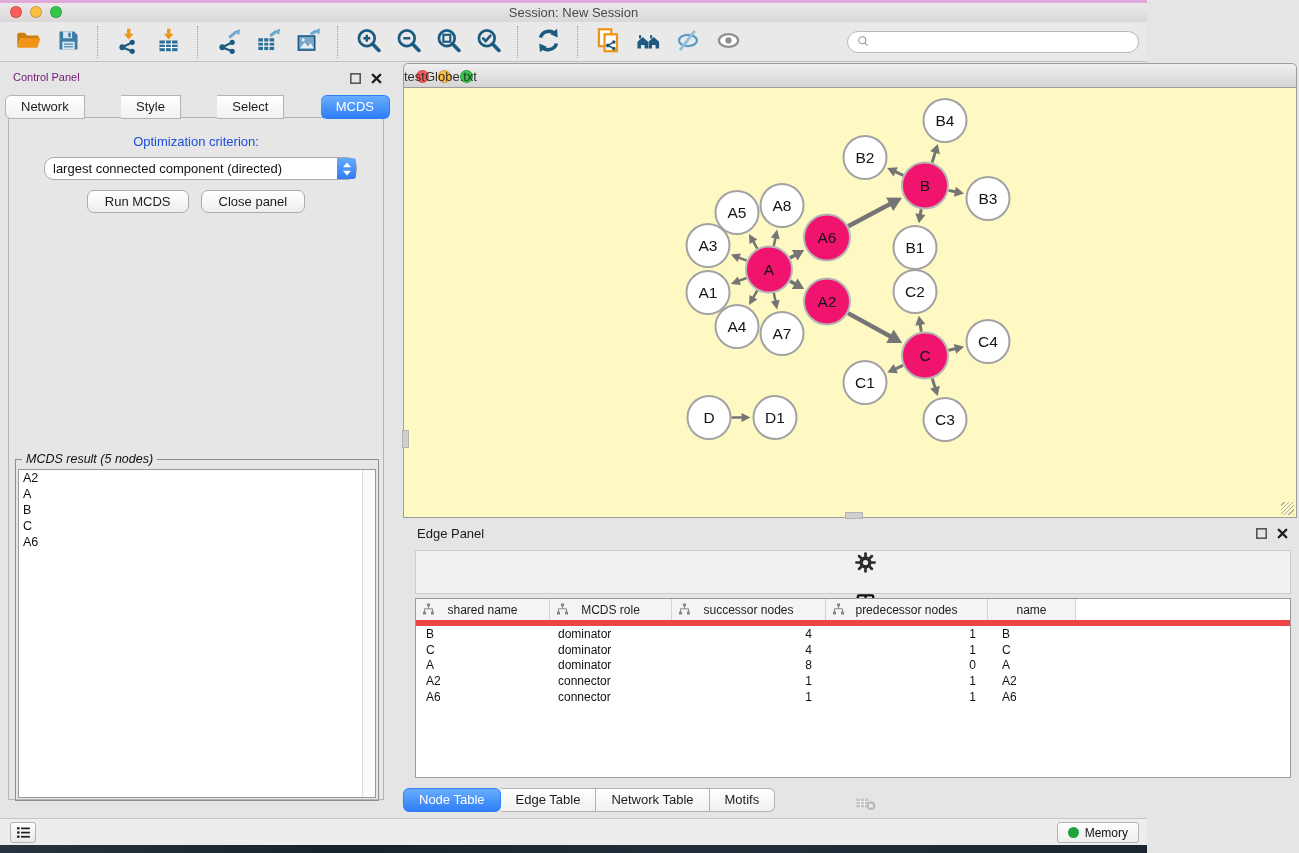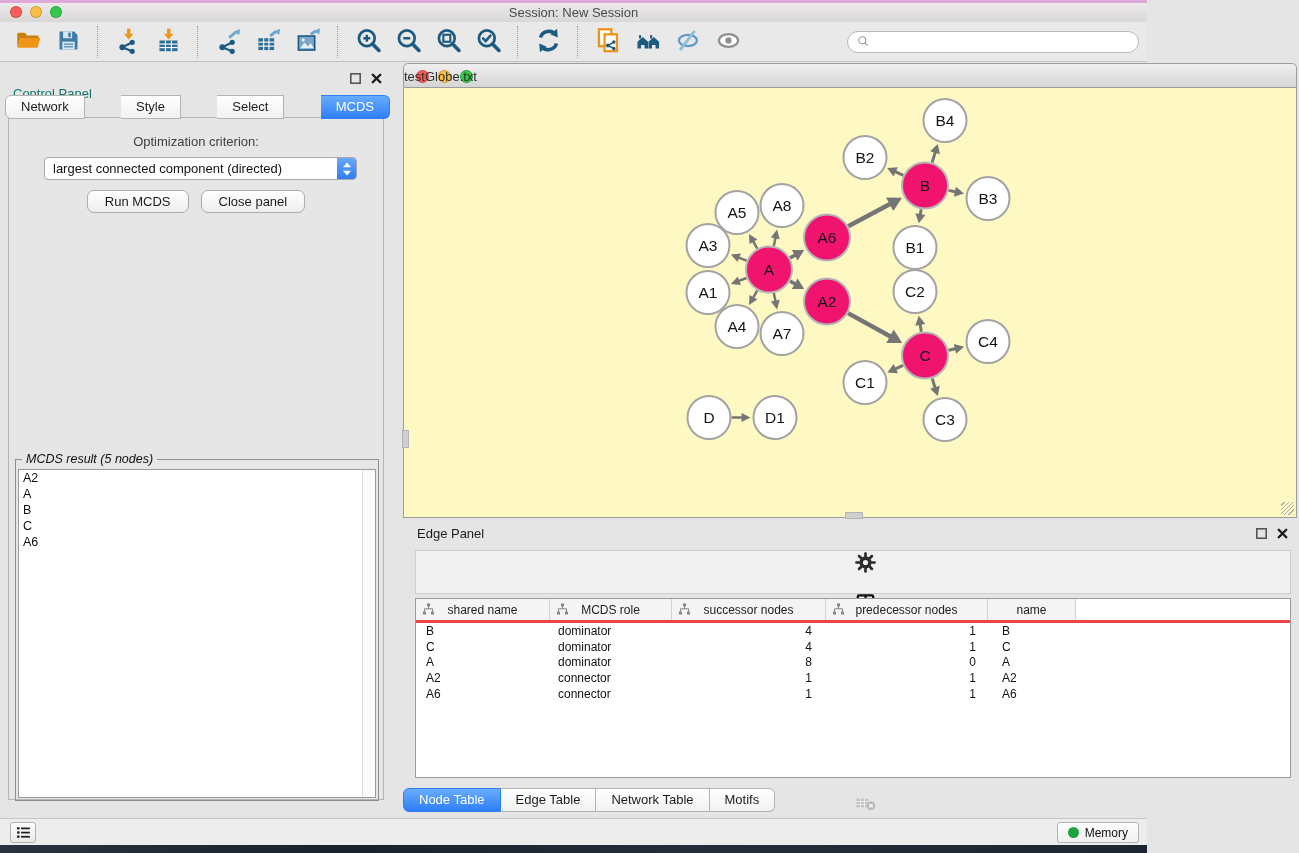--- a/index.html
+++ b/index.html
@@ -25,34 +25,34 @@
   .tb-btn svg{width:27px;height:27px;}
   .tb-sep{width:1px;height:32px;border-left:1px dotted #9a9a9a;margin:0 9px;}
   .searchbox{margin-left:auto;width:292px;height:22px;background:#fff;border:1px solid #b9b9b9;
              border-radius:12px;display:flex;align-items:center;padding:0 8px;box-sizing:border-box;}
   .searchbox svg{width:15px;height:15px;flex:0 0 auto;}
   .searchbox input{border:none;outline:none;flex:1;font-size:12px;background:transparent;margin-left:4px;}
 
   
   .cpanel{position:absolute;left:5px;top:62px;width:385px;height:744px;}
   .panel-head{position:relative;height:28px;}
-  .panel-title{position:absolute;left:8px;top:24px;font-size:13px;color:#0f766e;}
+  .panel-title{position:absolute;left:8px;top:9px;font-size:11px;color:#701a75;}
   .panel-icons{position:absolute;right:6px;top:9px;display:flex;gap:6px;align-items:center;}
   .panel-icons svg{width:15px;height:15px;}
   .cp-tabs{position:absolute;left:0;right:0;top:33px;display:flex;justify-content:space-between;z-index:3;}
   .seg{height:22px;line-height:22px;padding:0 15px;font-size:13px;color:#1c1c1c;background:linear-gradient(#ffffff,#f1f1f1);
        border:1px solid #b3b3b3;border-left:none;cursor:default;}
   .seg:first-child{border-left:1px solid #b3b3b3;border-radius:6px 0 0 6px;}
   .seg:last-child{border-radius:0 6px 6px 0;}
-  .seg.active{background:linear-gradient(#68adfc,#2e7ef8);border-color:#2e7ef8;color:#fff;}
+  .seg.active{background:linear-gradient(#68adfc,#2e7ef8);border-color:#2e7ef8;color:#fff;border-radius:6px;}
   .cp-box{position:absolute;left:3px;top:55px;width:376px;height:683px;background:#e6e6e6;
           border:1px solid #b4b4b4;box-sizing:border-box;}
-  .opt-label{position:absolute;left:0;right:0;top:16px;text-align:center;font-size:13px;color:#404040;}
+  .opt-label{position:absolute;left:0;right:0;top:16px;text-align:center;font-size:13px;color:#1d4ed8;}
   .dropdown{position:absolute;left:35px;top:39px;width:313px;height:23px;background:#fff;border:1px solid #a9a9a9;
-            border-radius:4px;display:flex;align-items:center;box-sizing:border-box;}
+            border-radius:10px;display:flex;align-items:center;box-sizing:border-box;}
   .dropdown .val{flex:1;font-size:13px;color:#111;padding-left:8px;white-space:nowrap;overflow:hidden;}
   .dd-spin{width:19px;height:21px;border-radius:0 3px 3px 0;background:linear-gradient(#66a9fb,#2f7cf6);
            display:flex;align-items:center;justify-content:center;margin-right:0px;}
   .dd-spin svg{width:12px;height:16px;}
   .btn-row{position:absolute;left:0;right:0;top:72px;display:flex;justify-content:center;gap:12px;}
   .mac-btn{height:23px;padding:0 17px;font-size:13px;color:#1c1c1c;background:linear-gradient(#ffffff,#eeeeee);
            border:1px solid #ababab;border-radius:7px;cursor:default;}
   .result-group{position:absolute;left:6px;top:341px;width:362px;height:340px;border:1px solid #8f8f8f;}
   .result-legend{position:absolute;left:6px;top:-8px;background:#e6e6e6;padding:0 4px;font-size:12.5px;color:#111;font-style:italic;}
   .result-list{position:absolute;left:2px;top:9px;right:2px;bottom:2px;background:#fff;border:1px solid #9a9a9a;overflow:hidden;}
@@ -79,21 +79,21 @@
   .tpanel{position:absolute;left:403px;top:520px;width:896px;height:298px;}
   .tp-title{position:absolute;left:14px;top:6px;font-size:13px;color:#1c1c1c;}
   .tp-icons{position:absolute;right:9px;top:6px;display:flex;gap:6px;align-items:center;}
   .tp-icons svg{width:15px;height:15px;}
   .tp-toolbar{position:absolute;left:12px;right:8px;top:30px;height:44px;background:#f1f1f1;
               border:1px solid #cdcdcd;display:flex;align-items:center;padding-left:25px;box-sizing:border-box;gap:14px;flex-direction:column;}
   .tp-btn{width:28px;height:30px;border:none;background:transparent;display:flex;align-items:center;justify-content:center;padding:0;}
   .tp-btn svg{width:23px;height:23px;}
   .tbl{position:absolute;left:12px;right:8px;top:78px;bottom:40px;background:#fff;border:1px solid #9a9a9a;overflow:hidden;}
   .tbl-head{display:grid;grid-template-columns:134px 122px 154px 162px 88px 1fr;height:21px;
-            border-bottom:3px solid #ef4444;text-align:right;}
+            border-bottom:6px solid #ef4444;text-align:right;}
   .th{position:relative;background:#f4f4f4;border-right:1px solid #d2d2d2;display:flex;
       align-items:center;justify-content:center;font-size:12px;color:#222;}
   .th .tree{position:absolute;left:6px;top:4px;width:13px;height:13px;}
   .th-fill{background:#fff;border-right:none;}
   .tbl-row{display:grid;grid-template-columns:134px 122px 154px 162px 88px 1fr;height:15.7px;
            font-size:12px;color:#111;align-items:center;}
   .td-l0{padding-left:10px;} .td-l1{padding-left:8px;}
   .td-r{text-align:right;padding-right:14px;}
   .td-r2{text-align:right;padding-right:12px;}
   .td-n{padding-left:14px;}

